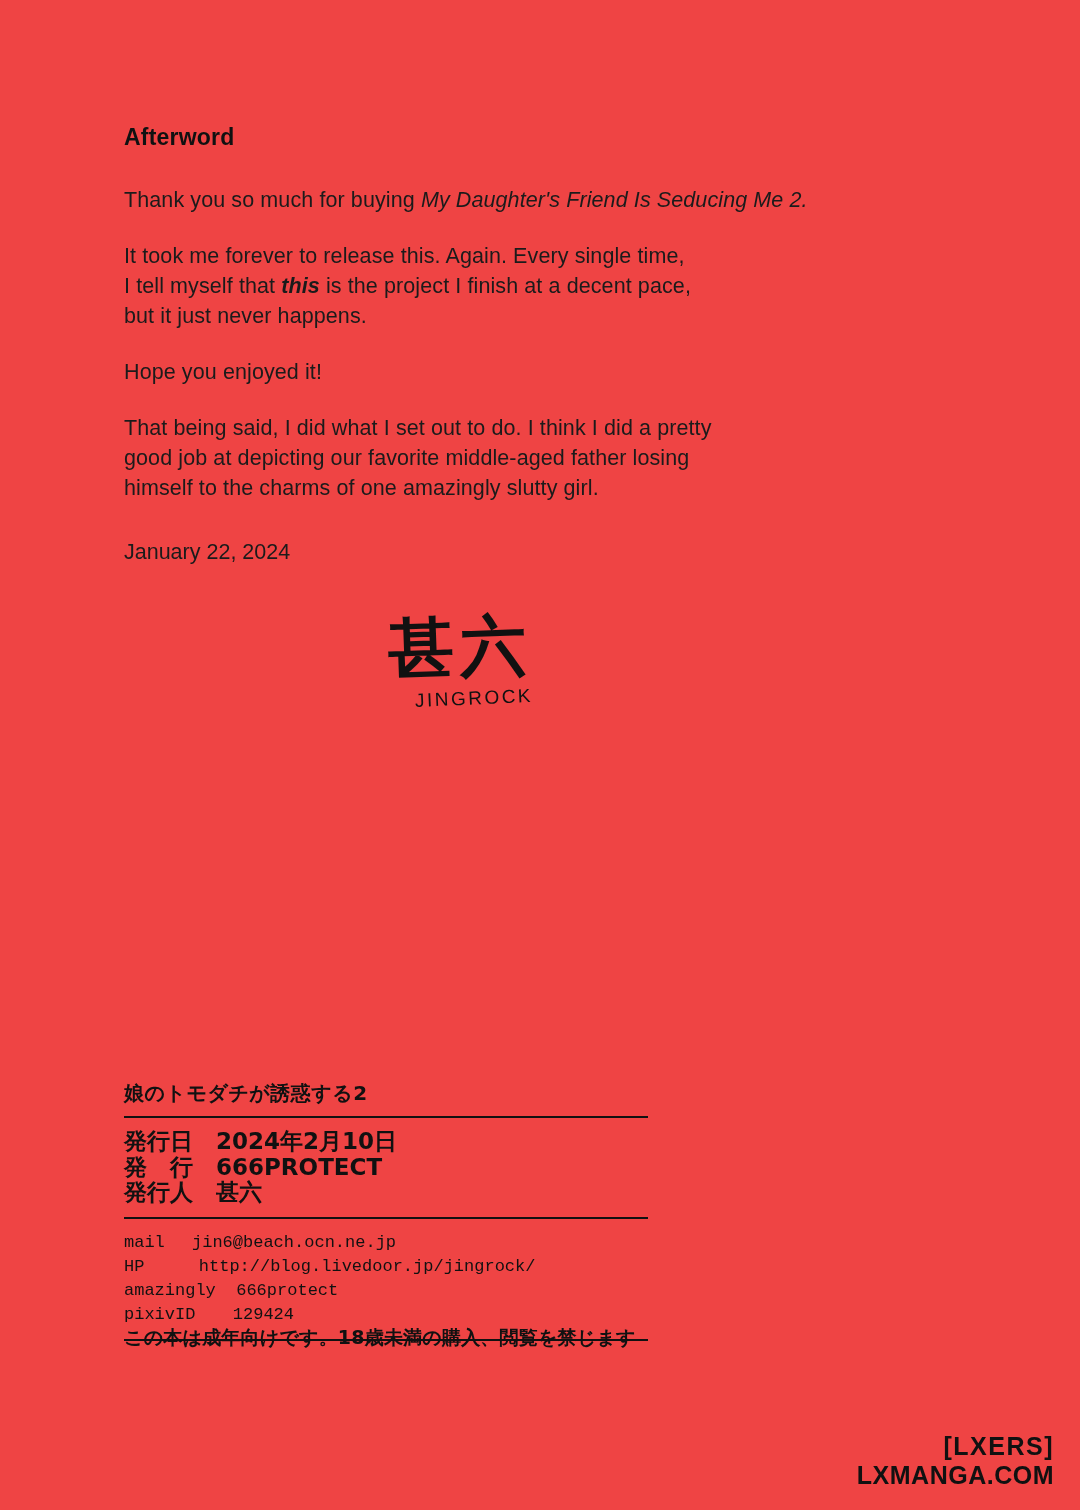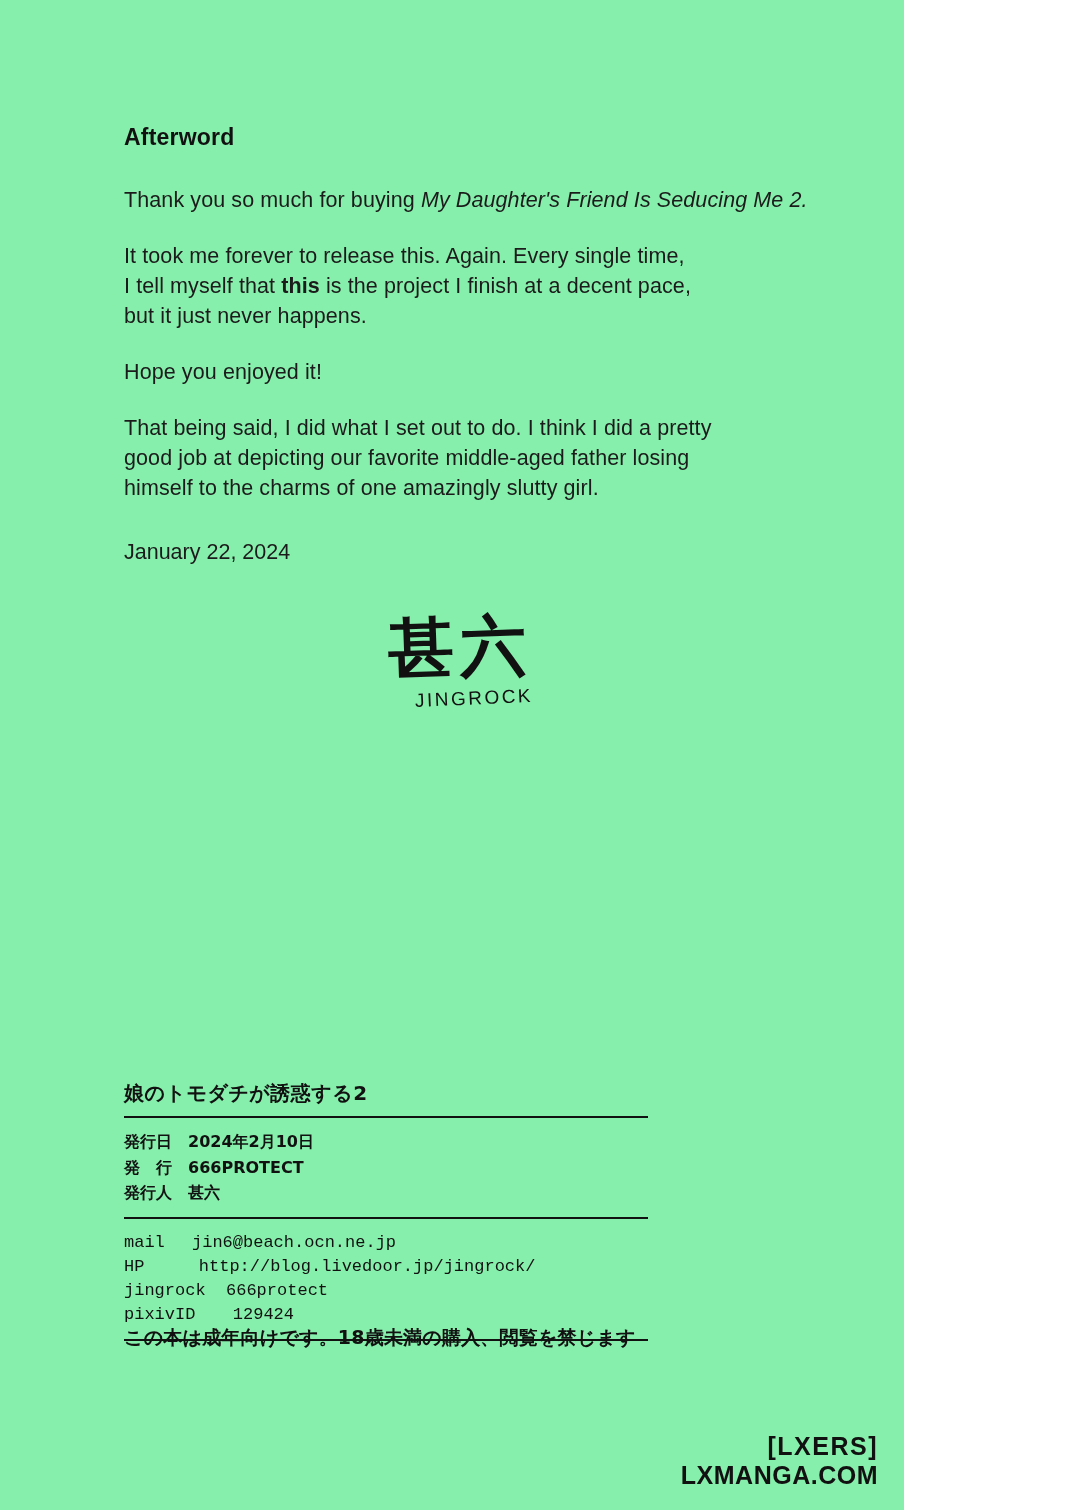--- a/index.html
+++ b/index.html
@@ -12,23 +12,23 @@
     background: #ffffff;
     font-family: "Liberation Sans", sans-serif;
     color: #1a1a1a;
     position: relative;
     overflow: hidden;
   }
   .page {
     position: absolute;
     left: 0;
     top: 0;
-    width: 904px;
+    width: 1080px;
     height: 1510px;
-    background: #86efac;
+    background: #ef4444;
   }
   
   .afterword {
     position: absolute;
     left: 124px;
     top: 124px;
     width: 800px;
   }
   .afterword-title {
     font-size: 23px;
@@ -41,20 +41,21 @@
     font-size: 21.5px;
     line-height: 30px;
     margin: 0 0 26px 0;
     color: #1b1b1b;
     letter-spacing: 0.1px;
   }
   .para .ital {
     font-style: italic;
   }
   .para .bold-ital {
+    font-style: italic;
     font-weight: bold;
   }
   .date-line {
     font-size: 21.5px;
     line-height: 30px;
     margin: 34px 0 0 0;
     color: #1b1b1b;
   }
   
   .signature {
@@ -101,21 +102,21 @@
     border-top: 2px solid #111111;
     margin: 0;
     width: 524px;
   }
   .colophon-block {
     margin-top: 11px;
     margin-bottom: 11px;
   }
   .colophon-row {
     font-family: "DejaVu Sans", sans-serif;
-    font-size: 16px;
+    font-size: 23px;
     line-height: 25.5px;
     color: #111111;
     font-weight: bold;
     white-space: pre;
   }
   .contact-block {
     margin-top: 12px;
     margin-bottom: 12px;
   }
   .contact-row {
@@ -193,21 +194,21 @@
     <hr class="rule">
     <div class="colophon-block">
       <div class="colophon-row">発行日　2024年2月10日</div>
       <div class="colophon-row">発　行　666PROTECT</div>
       <div class="colophon-row">発行人　甚六</div>
     </div>
     <hr class="rule">
     <div class="contact-block">
       <div class="contact-row">mail　 jin6@beach.ocn.ne.jp</div>
       <div class="contact-row">HP 　　 http://blog.livedoor.jp/jingrock/</div>
-      <div class="contact-row">jingrock  666protect</div>
+      <div class="contact-row">amazingly  666protect</div>
       <div class="contact-row">pixivID 　 129424</div>
     </div>
     <hr class="rule">
   </div>
 
   <div class="notice">この本は成年向けです。18歳未満の購入、閲覧を禁じます</div>
 
   <div class="watermark">
     <div class="wm-top">[LXERS]</div>
     <div class="wm-bottom">LXMANGA.COM</div>

